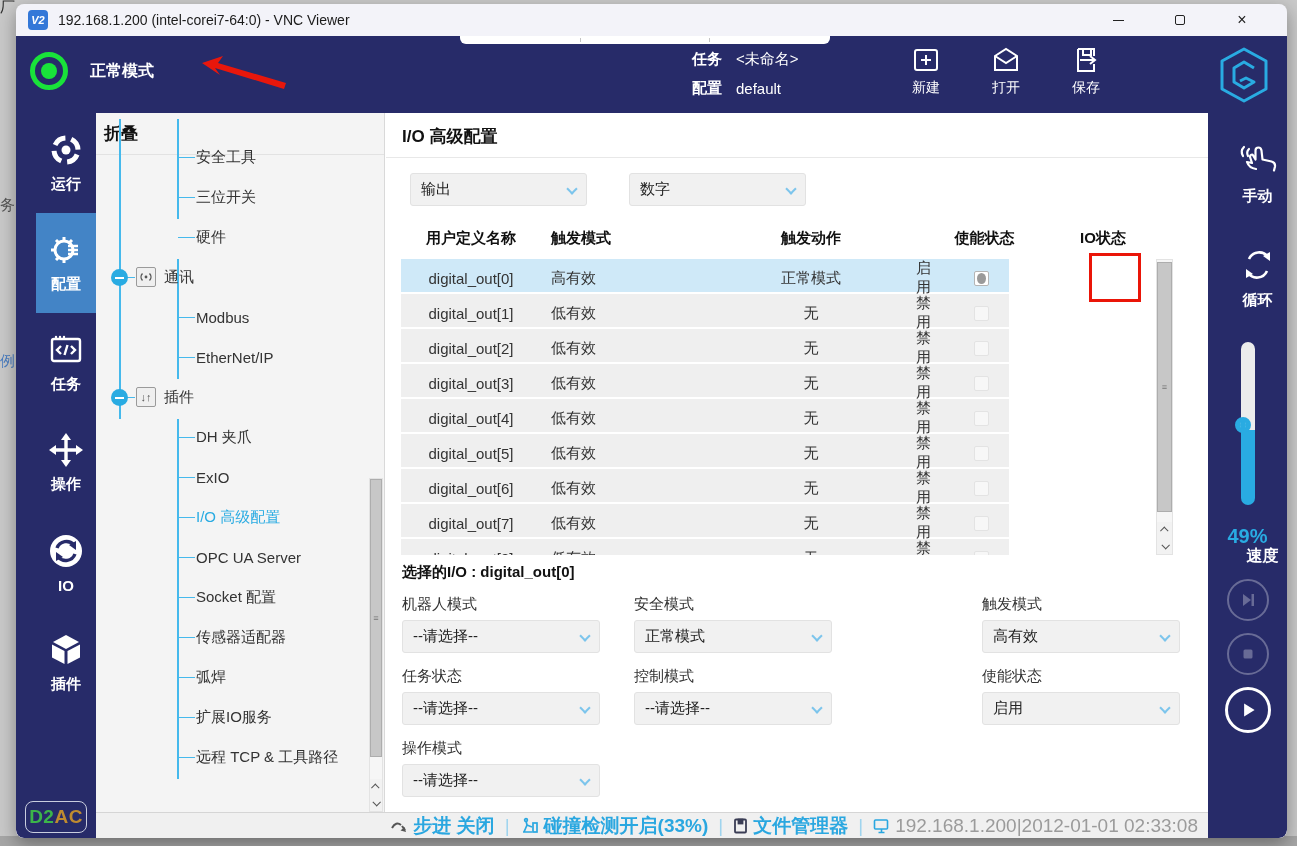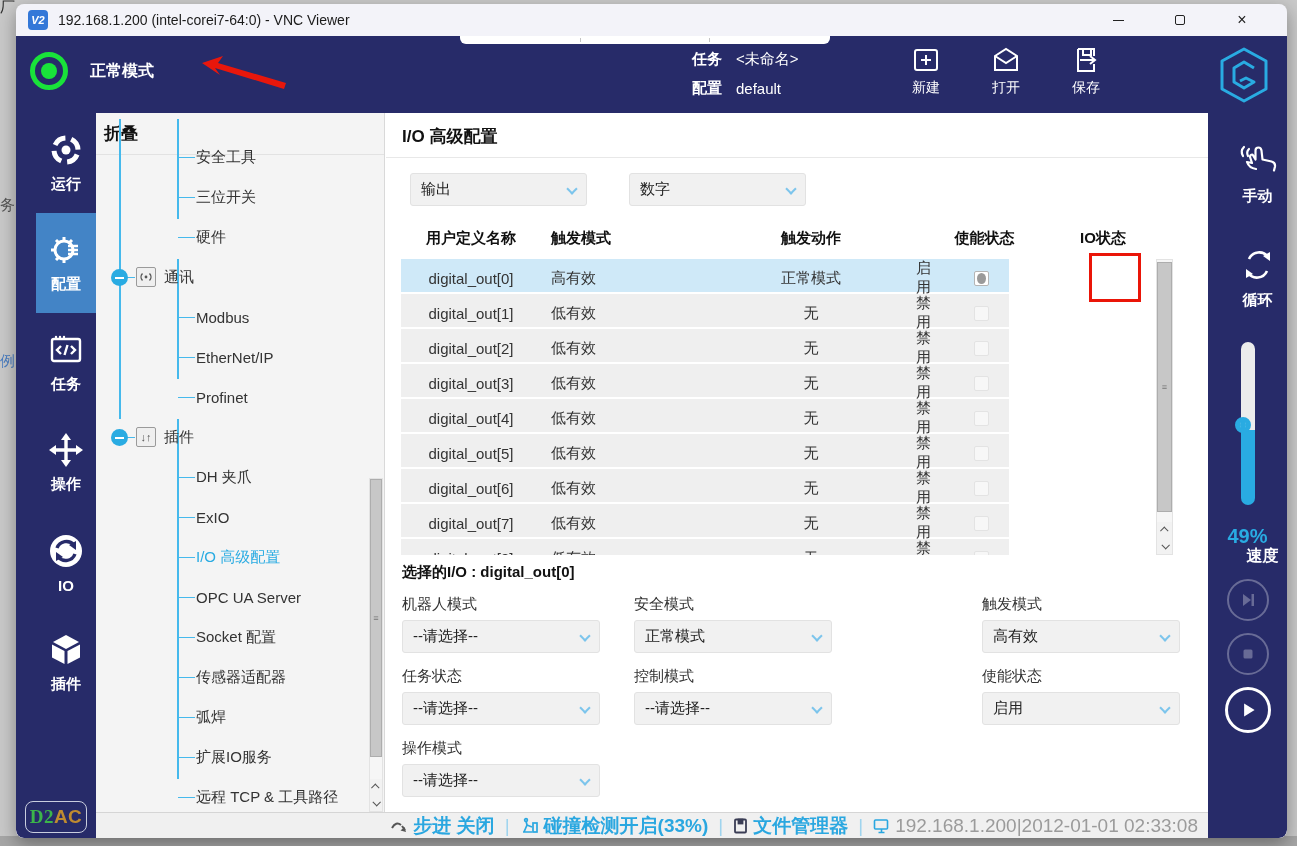--- a/index.html
+++ b/index.html
@@ -52,21 +52,21 @@
 
   
   .left-rail { position:absolute; left:0; top:77px; bottom:0; width:80px; background:#272b69;
     border-radius:0 0 0 8px; }
   .rail-item { height:100px; display:flex; flex-direction:column; align-items:center;
     justify-content:center; gap:7px; color:#fff; font-size:15px; font-weight:700;margin-left:20px; }
   .rail-item.active { background:#4384c6; }
   .d2ac-badge { position:absolute; left:9px; right:9px; bottom:5px; height:32px;
     border:1.5px solid #c9cdde; border-radius:8px; display:flex; align-items:center;
     justify-content:center; font-size:19px; font-weight:700; letter-spacing:.5px; }
-  .d2ac-badge .d2 { color:#3cb54a;font-family:Liberation Serif, serif; } .d2ac-badge .ac { color:#bf8b30; }
+  .d2ac-badge .d2 { color:#3cb54a; } .d2ac-badge .ac { color:#bf8b30; }
 
   
   .tree-panel { position:absolute; left:80px; top:77px; width:289px; bottom:26px;
     background:#f4f4f4; border-right:1px solid #d9d9d9; overflow:hidden; }
   .tree-header { height:42px; display:flex; align-items:center; padding-left:8px;
     font-size:17px; font-weight:700; color:#111; border-bottom:1px solid #e2e2e2; }
   .tree-rows { position:relative; }
   .tree-line { position:absolute; width:1.5px; background:#45b9ec; }
   .tl-trunk { left:23px; top:-18px; height:300px; }
   .tl-a { left:81px; top:-18px; height:100px; }
@@ -347,24 +347,20 @@
             <span class="tree-label">通讯</span>
           </div>
           <div class="tree-item level-2">
 
             <span class="tree-label">Modbus</span>
           </div>
           <div class="tree-item level-2">
 
             <span class="tree-label">EtherNet/IP</span>
           </div>
-          <div class="tree-item level-2">
-
-            <span class="tree-label">Profinet</span>
-          </div>
           <div class="tree-item level-1 expander-node icon-plugin">
             <span class="expander"></span>
 
             <span class="tree-icon plugin">↓↑</span>
             <span class="tree-label">插件</span>
           </div>
           <div class="tree-item level-2">
 
             <span class="tree-label">DH 夹爪</span>
           </div>

